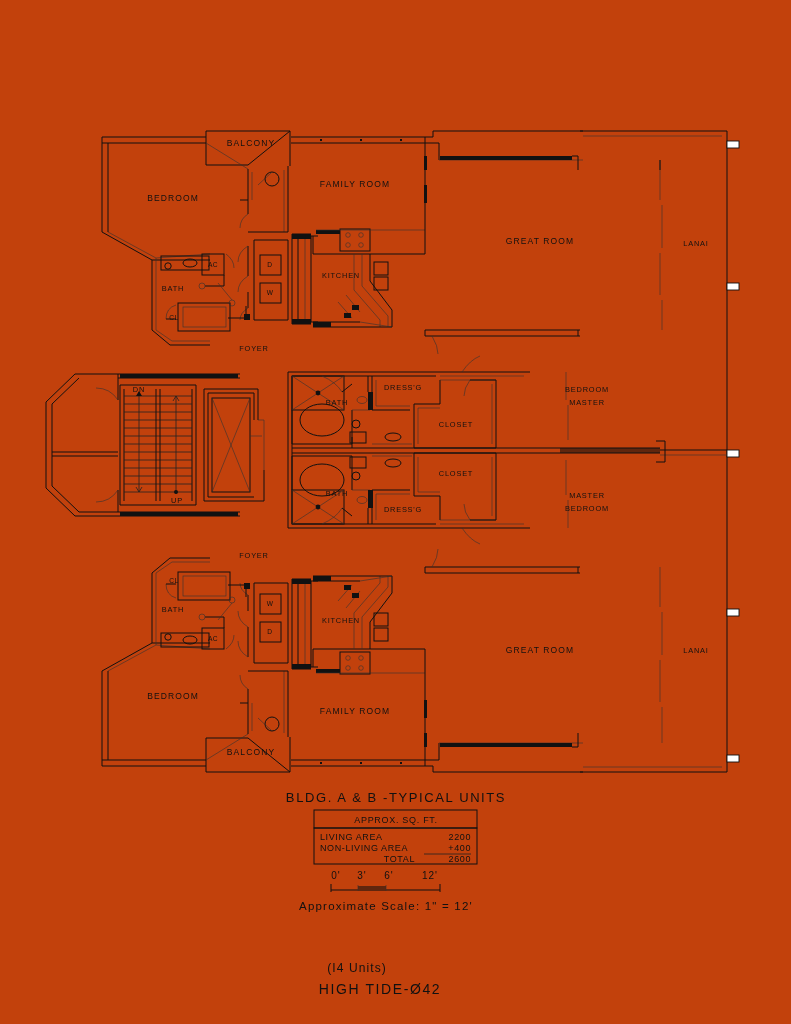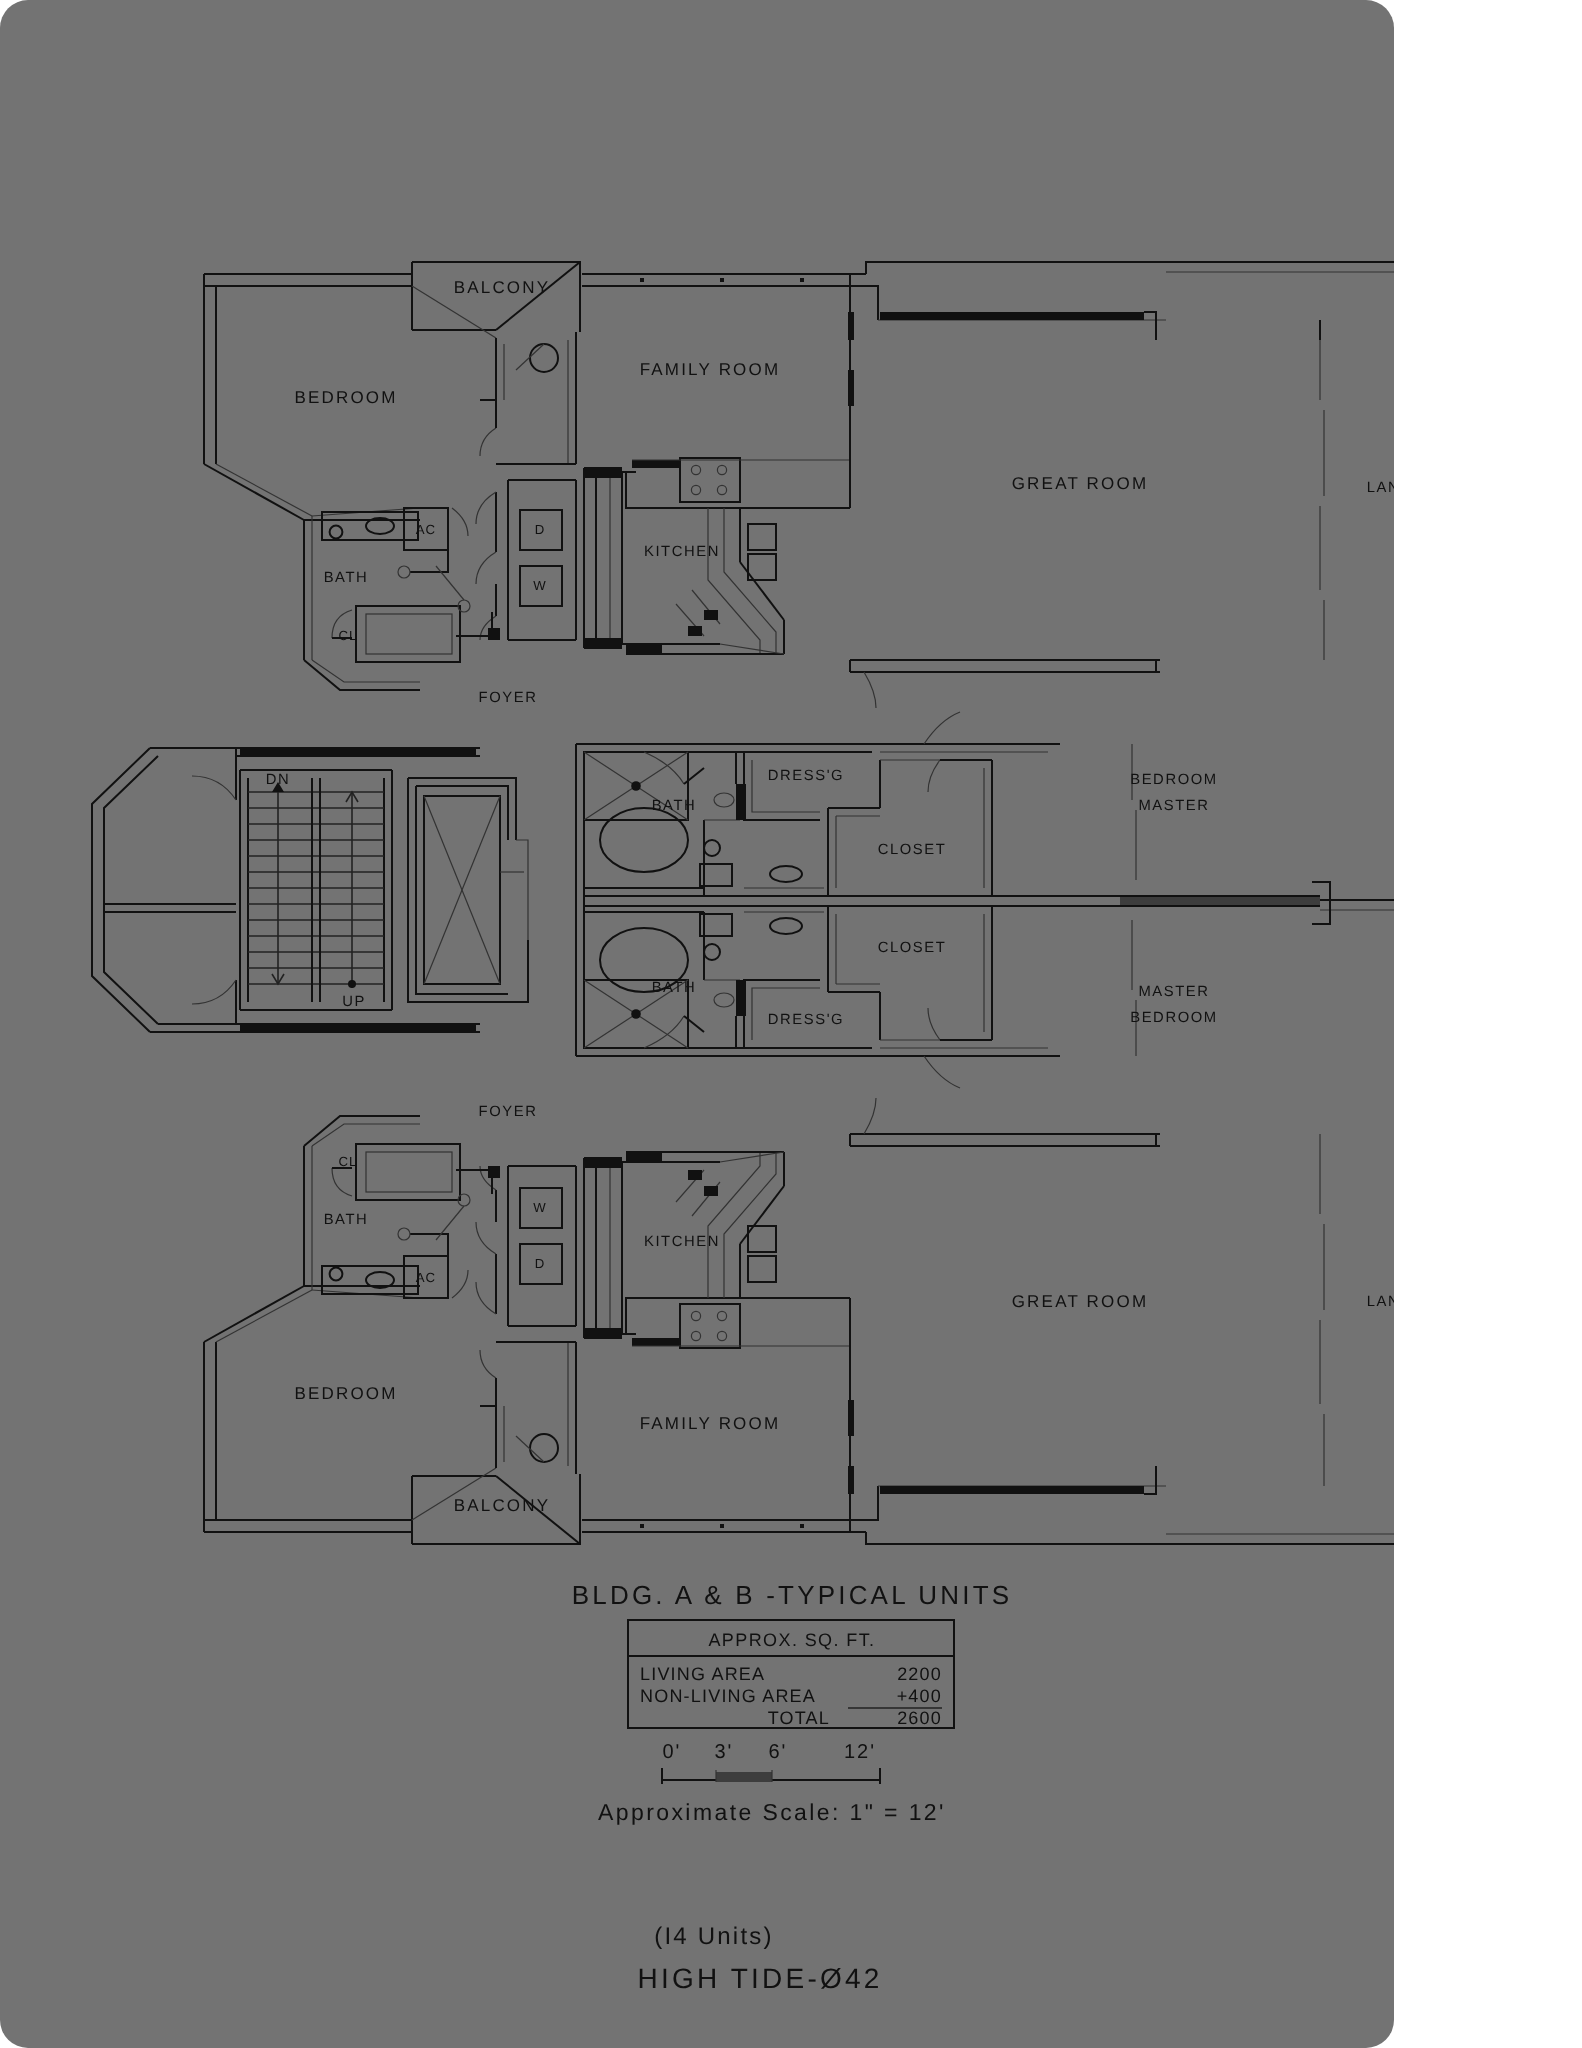--- a/index.html
+++ b/index.html
@@ -1,17 +1,17 @@
 <!DOCTYPE html>
 <html><head>
 <meta charset="utf-8">
 <style>
   html,body{margin:0;padding:0;background:#ffffff;}
   body{width:791px;height:1024px;font-family:"Liberation Sans",sans-serif;color:#1a1a1a;}
-  #sheet{position:relative;width:697px;height:1024px;background:#737373;overflow:hidden;border-radius:14px;}
+  #sheet{position:relative;width:791px;height:1024px;background:#c2410c;overflow:hidden;}
   svg{display:block;}
   .rmlabel{font-family:"Liberation Sans",sans-serif;font-size:8.5px;letter-spacing:1.1px;fill:#111;text-anchor:middle;dominant-baseline:middle;}
   .rmlabel.sm{font-size:7.4px;letter-spacing:0.8px;}
   .rmlabel.xs{font-size:6.6px;letter-spacing:0.5px;}
   .blk{font-family:"Liberation Sans",sans-serif;font-size:13px;letter-spacing:1.6px;fill:#111;text-anchor:middle;}
   .tbl{font-family:"Liberation Sans",sans-serif;font-size:9px;letter-spacing:0.6px;fill:#111;}
   .tblc{font-family:"Liberation Sans",sans-serif;font-size:9px;letter-spacing:0.7px;fill:#111;text-anchor:middle;}
   .tblr{font-family:"Liberation Sans",sans-serif;font-size:9px;letter-spacing:0.6px;fill:#111;text-anchor:end;}
   .sc{font-family:"Liberation Sans",sans-serif;font-size:10px;letter-spacing:1px;fill:#111;text-anchor:middle;}
   .scbig{font-family:"Liberation Sans",sans-serif;font-size:11.5px;letter-spacing:1.2px;fill:#111;text-anchor:middle;}

